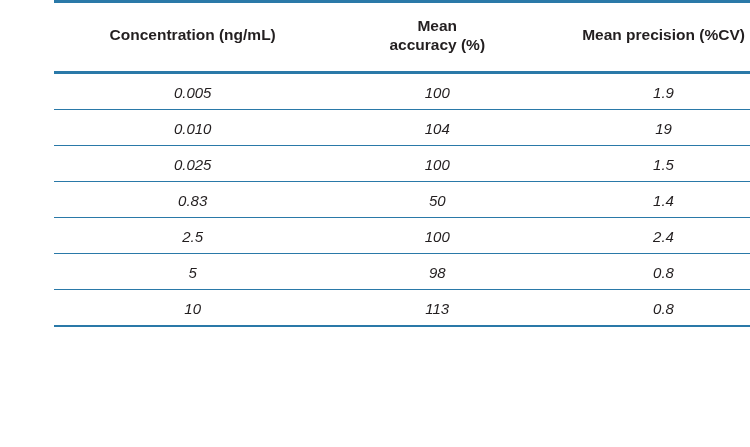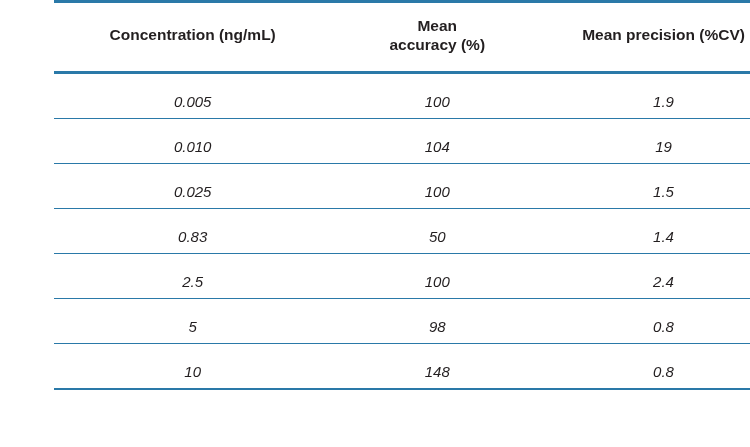--- a/index.html
+++ b/index.html
@@ -43,21 +43,21 @@
     line-height: 1.22;
     border-top: 3px solid #2a79a8;
     border-bottom: 3px solid #2a79a8;
   }
   tbody tr.data-row td {
     font-style: italic;
     font-size: 15px;
     color: #231f20;
     text-align: center;
     vertical-align: middle;
-    padding: 19px 6px 7px 6px;
+    padding: 10px 6px 7px 6px;
     border-bottom: 1.6px solid #2a79a8;
     line-height: 1.2;
   }
   tbody tr.data-row:last-child td {
     border-bottom: 2.5px solid #2a79a8;
   }
   .hdr-line { display: block; }
 </style>
 </head>
 <body>
@@ -109,18 +109,18 @@
         <td>100</td>
         <td>2.4</td>
       </tr>
       <tr class="data-row">
         <td>5</td>
         <td>98</td>
         <td>0.8</td>
       </tr>
       <tr class="data-row">
         <td>10</td>
-        <td>148</td>
+        <td>113</td>
         <td>0.8</td>
       </tr>
     </tbody>
   </table>
 </div>
 
 </body></html>

